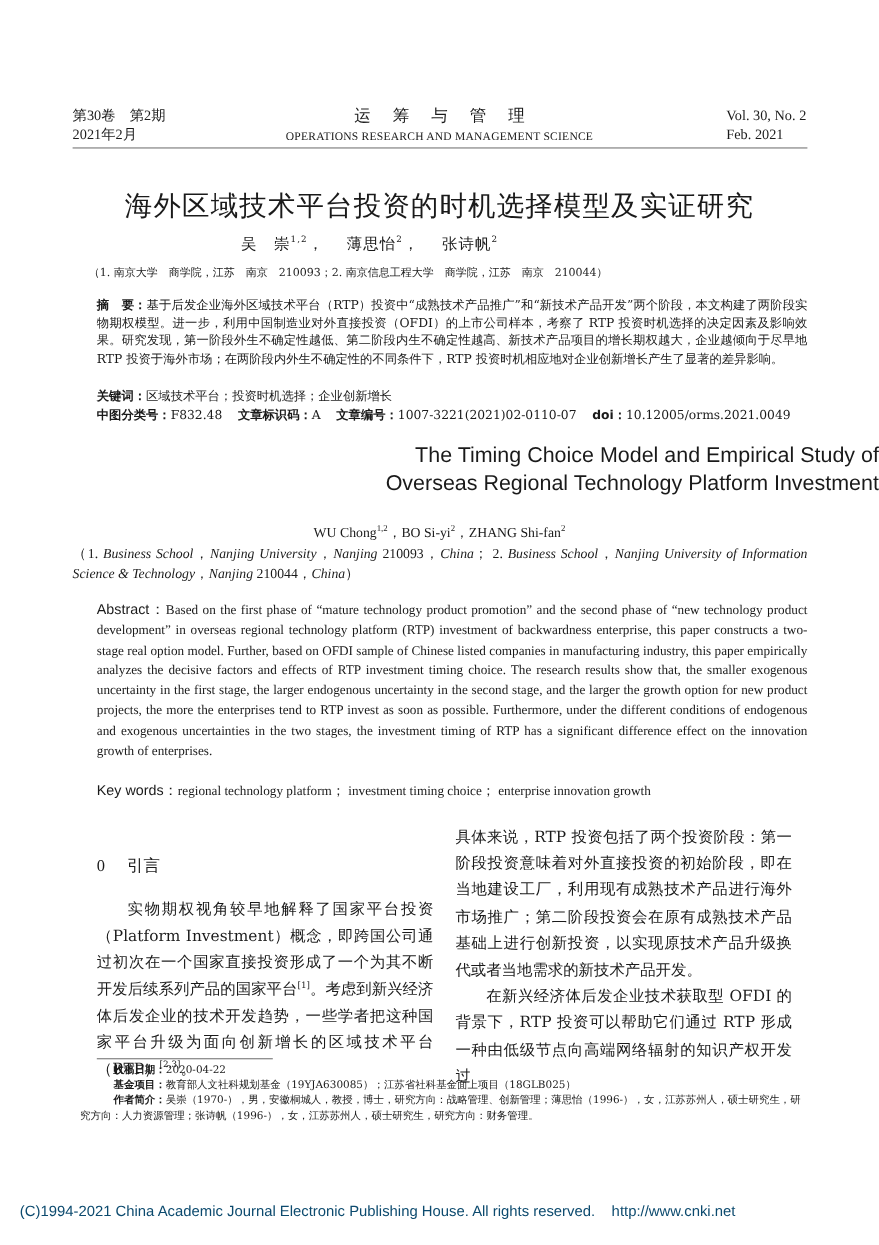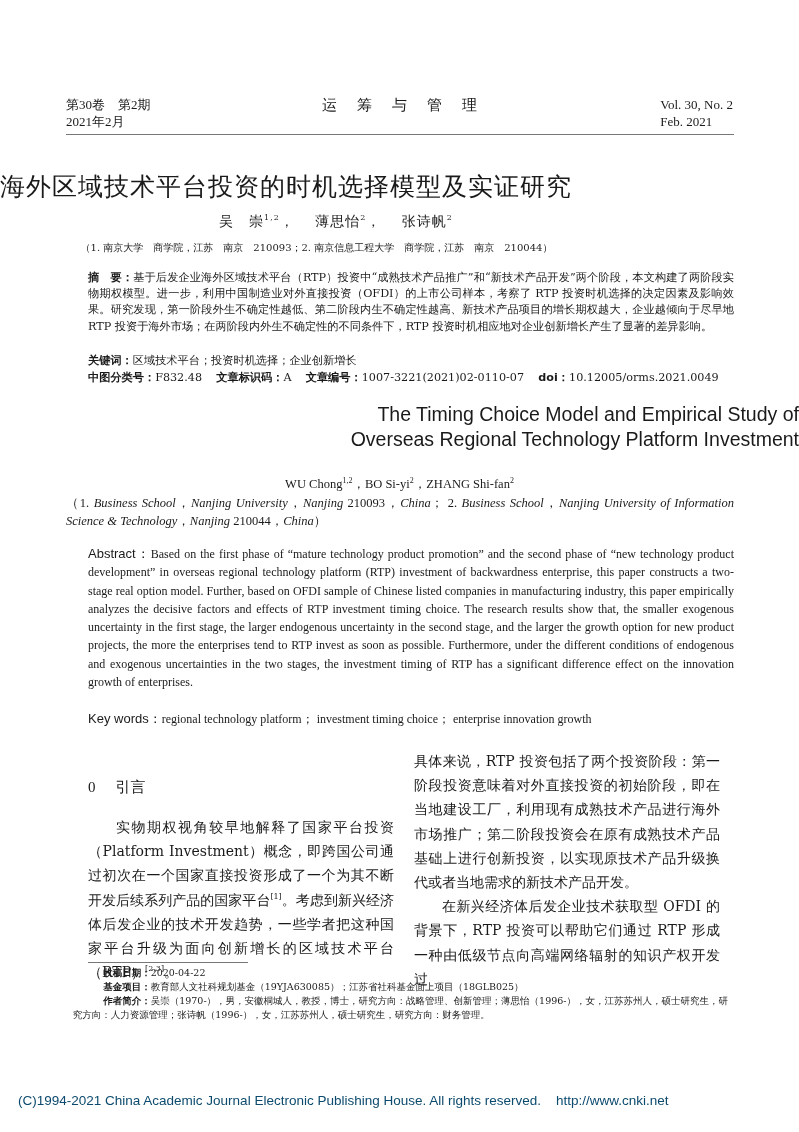--- a/index.html
+++ b/index.html
@@ -10,21 +10,21 @@
   .sans { font-family: "Liberation Sans", "DejaVu Sans", sans-serif; }
 
   
   .hdr-left { left: 66px; top: 96px; font-size: 13px; line-height: 17px; }
   .hdr-center { left: 0; width: 799px; top: 94px; text-align: center; }
   .hdr-cn { font-size: 15px; letter-spacing: 20px; margin-left: 20px; line-height: 22px; }
   .hdr-en { font-size: 10.5px; letter-spacing: 0.2px; line-height: 14px; margin-top: 2px; }
   .hdr-right { right: 66px; top: 96px; font-size: 13px; line-height: 17px; text-align: left; }
   .hdr-rule { left: 66px; width: 668px; top: 134px; height: 0; border-top: 1px solid #777; }
 
-  .title-cn { left: 0; width: 799px; top: 172px; font-size: 25px; letter-spacing: 1px; line-height: 30px; }
+  .title-cn { left: 0; width: 799px; top: 172px; text-align: center; font-size: 25px; letter-spacing: 1px; line-height: 30px; }
   .authors-cn { left: 0; width: 672px; top: 213px; text-align: center; font-size: 14px; letter-spacing: 1px; }
   .authors-cn sup, .authors-en sup { font-size: 8px; }
   .affil-cn { left: 0; width: 633px; top: 241px; text-align: center; font-size: 10px; }
 
   .block { left: 88px; width: 646px; font-size: 11.2px; line-height: 16.2px; text-align: justify; }
   .abs-cn { top: 270px; }
   .bold-lbl { font-weight: bold; font-family: "DejaVu Sans", sans-serif; }
   .kw-cn { top: 353px; }
   .cls-line { top: 370px; }
 
@@ -55,20 +55,21 @@
 </style>
 </head>
 <body>
 
 <div class="abs hdr-left serif">
   <div>第30卷　第2期</div>
   <div>2021年2月</div>
 </div>
 <div class="abs hdr-center">
   <div class="hdr-cn">运筹与管理</div>
+  <div class="hdr-en serif">OPERATIONS RESEARCH AND MANAGEMENT SCIENCE</div>
 </div>
 <div class="abs hdr-right serif">
   <div>Vol. 30, No. 2</div>
   <div>Feb.  2021</div>
 </div>
 <div class="abs hdr-rule"></div>
 
 <div class="abs title-cn">海外区域技术平台投资的时机选择模型及实证研究</div>
 <div class="abs authors-cn">
   <span>吴　崇</span><sup>1,2</sup><span>，　</span>

